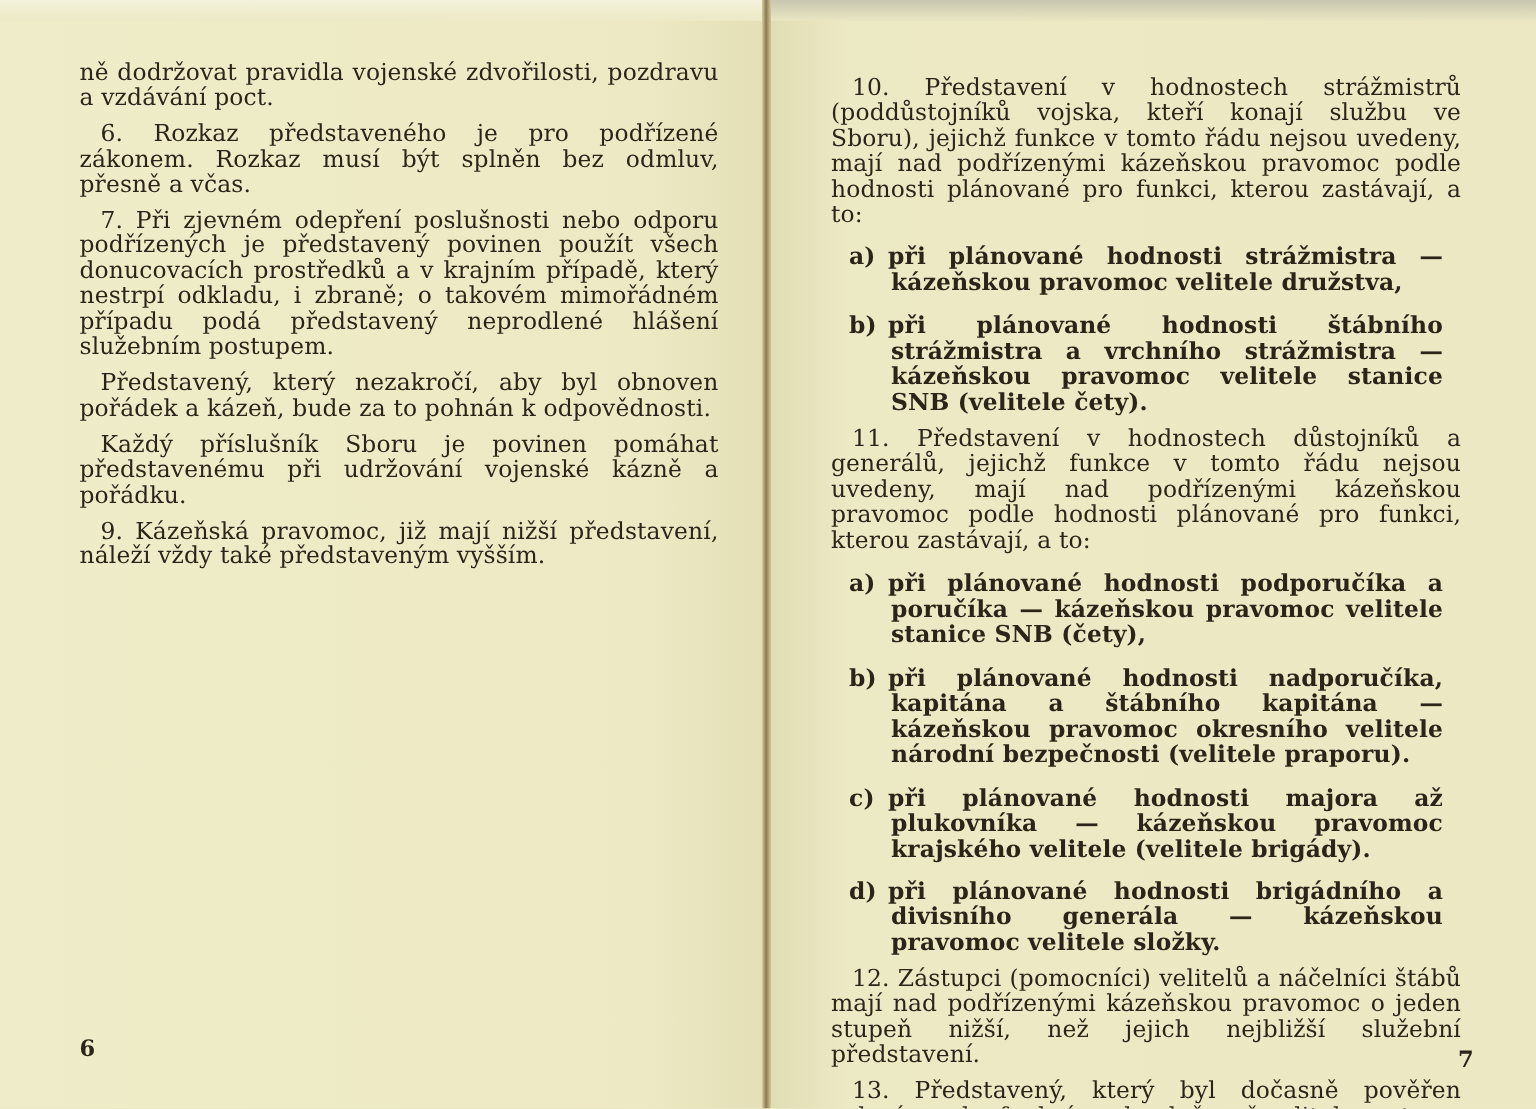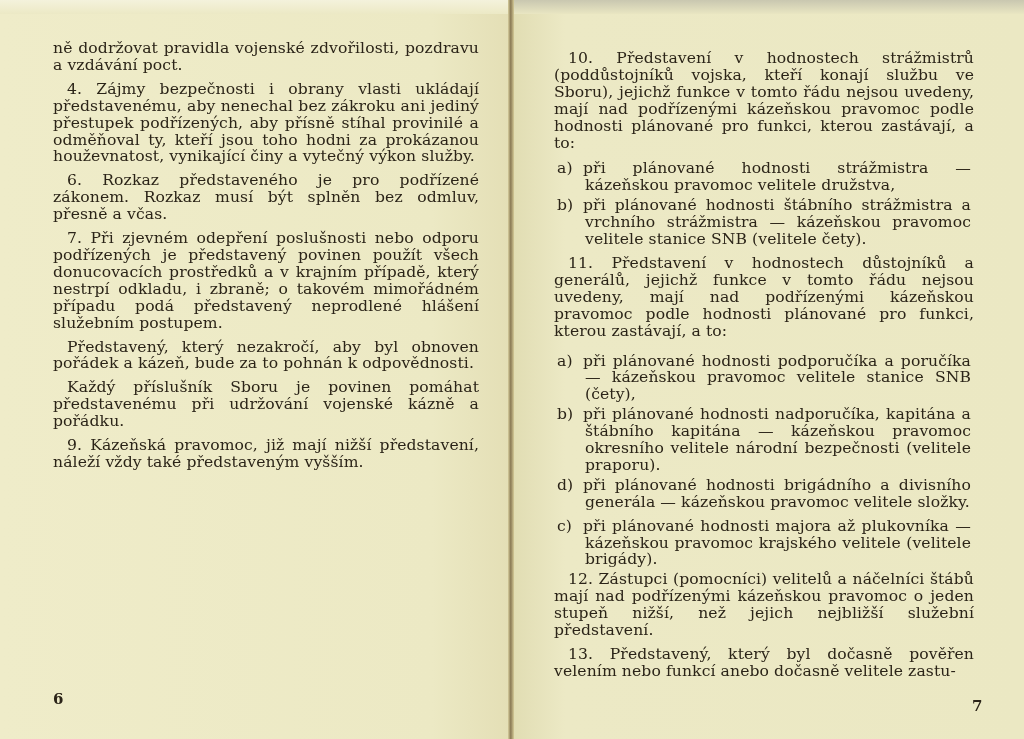--- a/index.html
+++ b/index.html
@@ -22,37 +22,36 @@
   .top-shadow { position:absolute; left:0; right:0; top:0; height:14px; background:linear-gradient(#f4f2dc,#ece9c5); }
   .page-right .top-shadow { background:linear-gradient(#c9c7b0,#e9e6c2); }
   .text {
     position:absolute; font-size:15.6px; line-height:16.9px;
     text-align:justify; letter-spacing:0.1px;
   }
   .page-left .text { left:53px; top:40px; width:426px; }
   .page-right .text { left:40px; top:50px; width:420px; }
   .para { margin:0 0 7px 0; text-indent:14px; }
   .para.cont { text-indent:0; }
-  .item { margin:3px; padding-left:28px; text-indent:-28px; }
+  .item { margin:12px; padding-left:28px; text-indent:-28px;font-weight:bold; }
   .item .lbl { display:inline-block; width:26px; text-indent:0; }
   .item.last { margin-bottom:7px; }
   .folio { position:absolute; font-weight:bold; font-size:15px; }
   .page-left .folio { left:53px; top:690px; }
   .page-right .folio { left:458px; top:697px; }
 </style>
 </head>
 <body>
 
 <div class="spread">
 
   <div class="page page-left">
     <div class="top-shadow"></div>
     <div class="text">
       <p class="para cont">ně dodržovat pravidla vojenské zdvořilosti, pozdravu a vzdávání poct.</p>
-      <p class="para">4. Zájmy bezpečnosti i obrany vlasti ukládají představenému, aby nenechal bez zákroku ani jediný přestupek podřízených, aby přísně stíhal provinilé a odměňoval ty, kteří jsou toho hodni za prokázanou houževnatost, vynikající činy a vytečný výkon služby.</p>
       <p class="para">6. Rozkaz představeného je pro podřízené zákonem. Rozkaz musí být splněn bez odmluv, přesně a včas.</p>
       <p class="para">7. Při zjevném odepření poslušnosti nebo odporu podřízených je představený povinen použít všech donucovacích prostředků a v krajním případě, který nestrpí odkladu, i zbraně; o takovém mimořádném případu podá představený neprodlené hlášení služebním postupem.</p>
       <p class="para">Představený, který nezakročí, aby byl obnoven pořádek a kázeň, bude za to pohnán k odpovědnosti.</p>
       <p class="para">Každý příslušník Sboru je povinen pomáhat představenému při udržování vojenské kázně a pořádku.</p>
       <p class="para">9. Kázeňská pravomoc, již mají nižší představení, náleží vždy také představeným vyšším.</p>
     </div>
     <div class="folio">6</div>
   </div>
 
   <div class="gutter"></div>
@@ -60,22 +59,22 @@
   <div class="page page-right">
     <div class="top-shadow"></div>
     <div class="text">
       <p class="para" style="margin-bottom:9px">10. Představení v hodnostech strážmistrů (poddůstojníků vojska, kteří konají službu ve Sboru), jejichž funkce v tomto řádu nejsou uvedeny, mají nad podřízenými kázeňskou pravomoc podle hodnosti plánované pro funkci, kterou zastávají, a to:</p>
       <p class="item"><span class="lbl">a)</span><span>při plánované hodnosti strážmistra — kázeňskou pravomoc velitele družstva,</span></p>
       <p class="item last"><span class="lbl">b)</span><span>při plánované hodnosti štábního strážmistra a vrchního strážmistra — kázeňskou pravomoc velitele stanice SNB (velitele čety).</span></p>
 
       <p class="para" style="margin-bottom:13px">11. Představení v hodnostech důstojníků a generálů, jejichž funkce v tomto řádu nejsou uvedeny, mají nad podřízenými kázeňskou pravomoc podle hodnosti plánované pro funkci, kterou zastávají, a to:</p>
       <p class="item"><span class="lbl">a)</span><span>při plánované hodnosti podporučíka a poručíka — kázeňskou pravomoc velitele stanice SNB (čety),</span></p>
       <p class="item"><span class="lbl">b)</span><span>při plánované hodnosti nadporučíka, kapitána a štábního kapitána — kázeňskou pravomoc okresního velitele národní bezpečnosti (velitele praporu).</span></p>
+      <p class="item"><span class="lbl">c)</span><span>při plánované hodnosti majora až plukovníka — kázeňskou pravomoc krajského velitele (velitele brigády).</span></p>
       <p class="item last"><span class="lbl">d)</span><span>při plánované hodnosti brigádního a divisního generála — kázeňskou pravomoc velitele složky.</span></p>
-      <p class="item"><span class="lbl">c)</span><span>při plánované hodnosti majora až plukovníka — kázeňskou pravomoc krajského velitele (velitele brigády).</span></p>
 
       <p class="para">12. Zástupci (pomocníci) velitelů a náčelníci štábů mají nad podřízenými kázeňskou pravomoc o jeden stupeň nižší, než jejich nejbližší služební představení.</p>
       <p class="para">13. Představený, který byl dočasně pověřen velením nebo funkcí anebo dočasně velitele zastu-</p>
     </div>
     <div class="folio">7</div>
 
   </div>
 
 </div>
 

